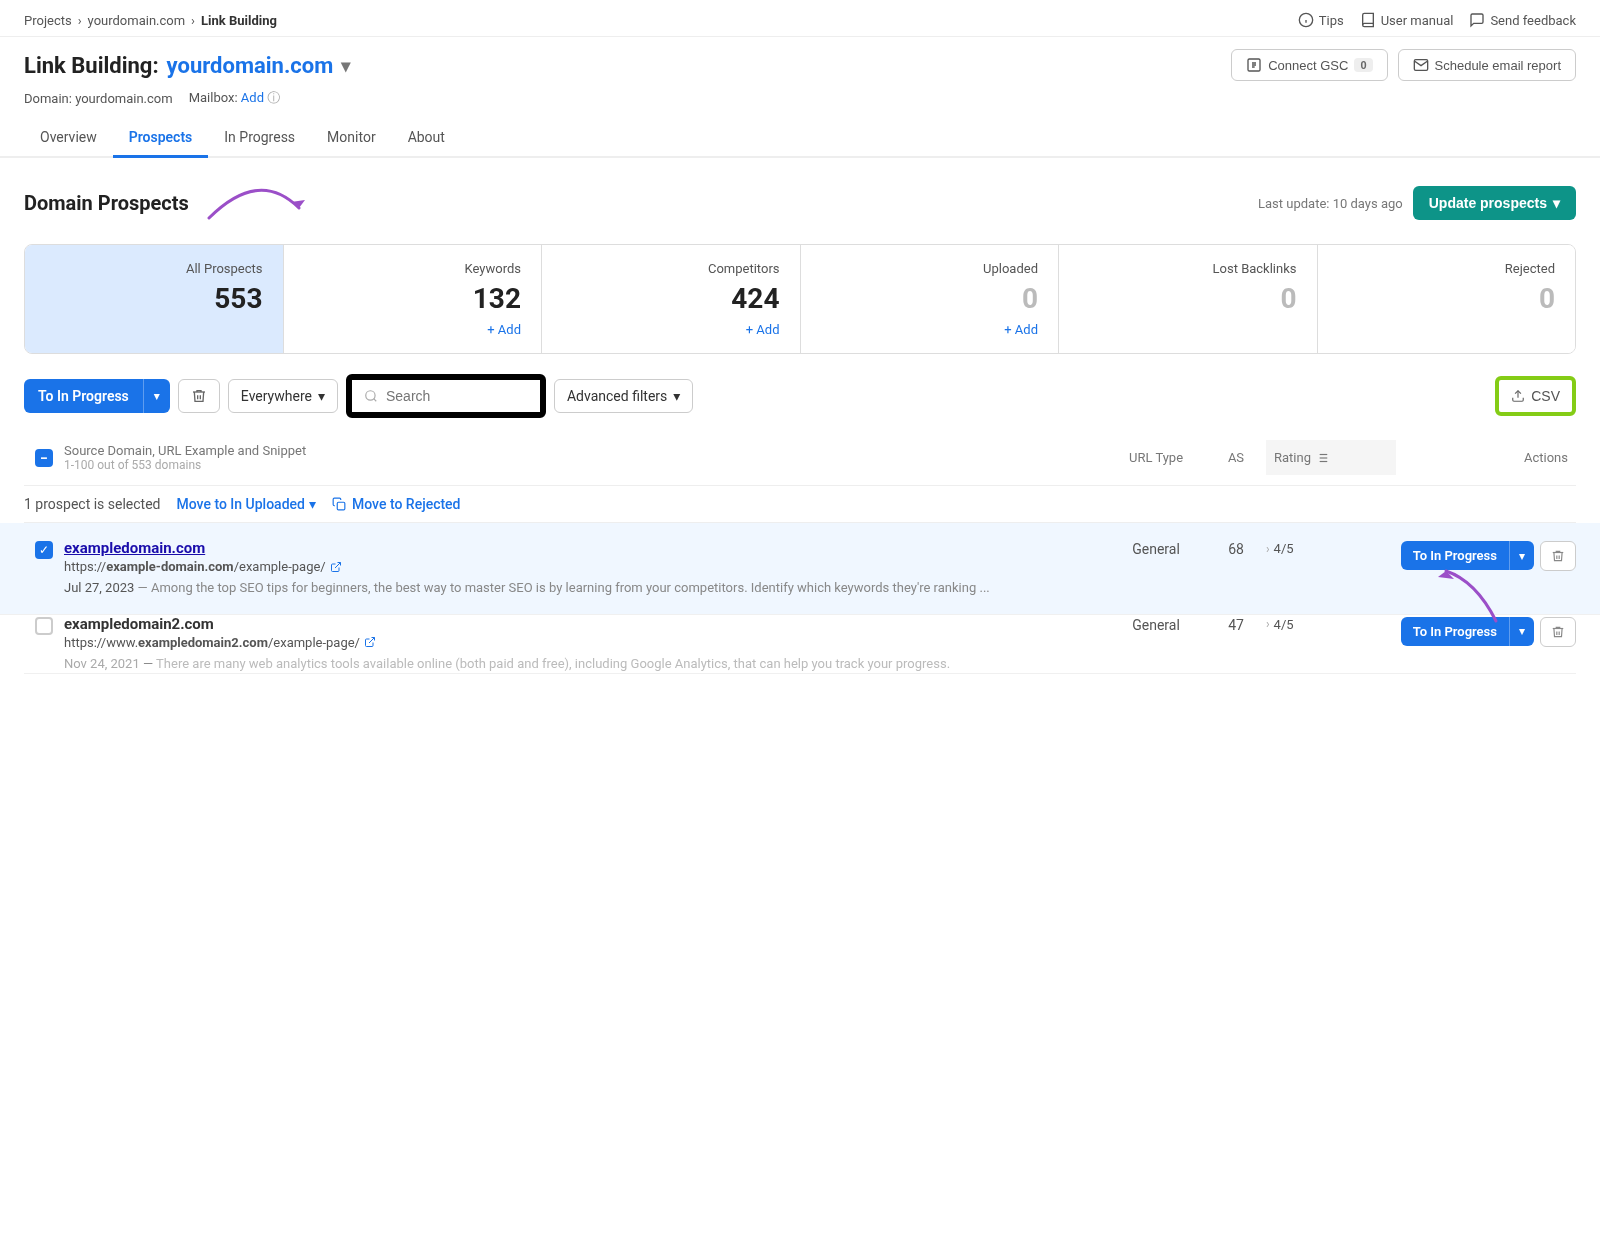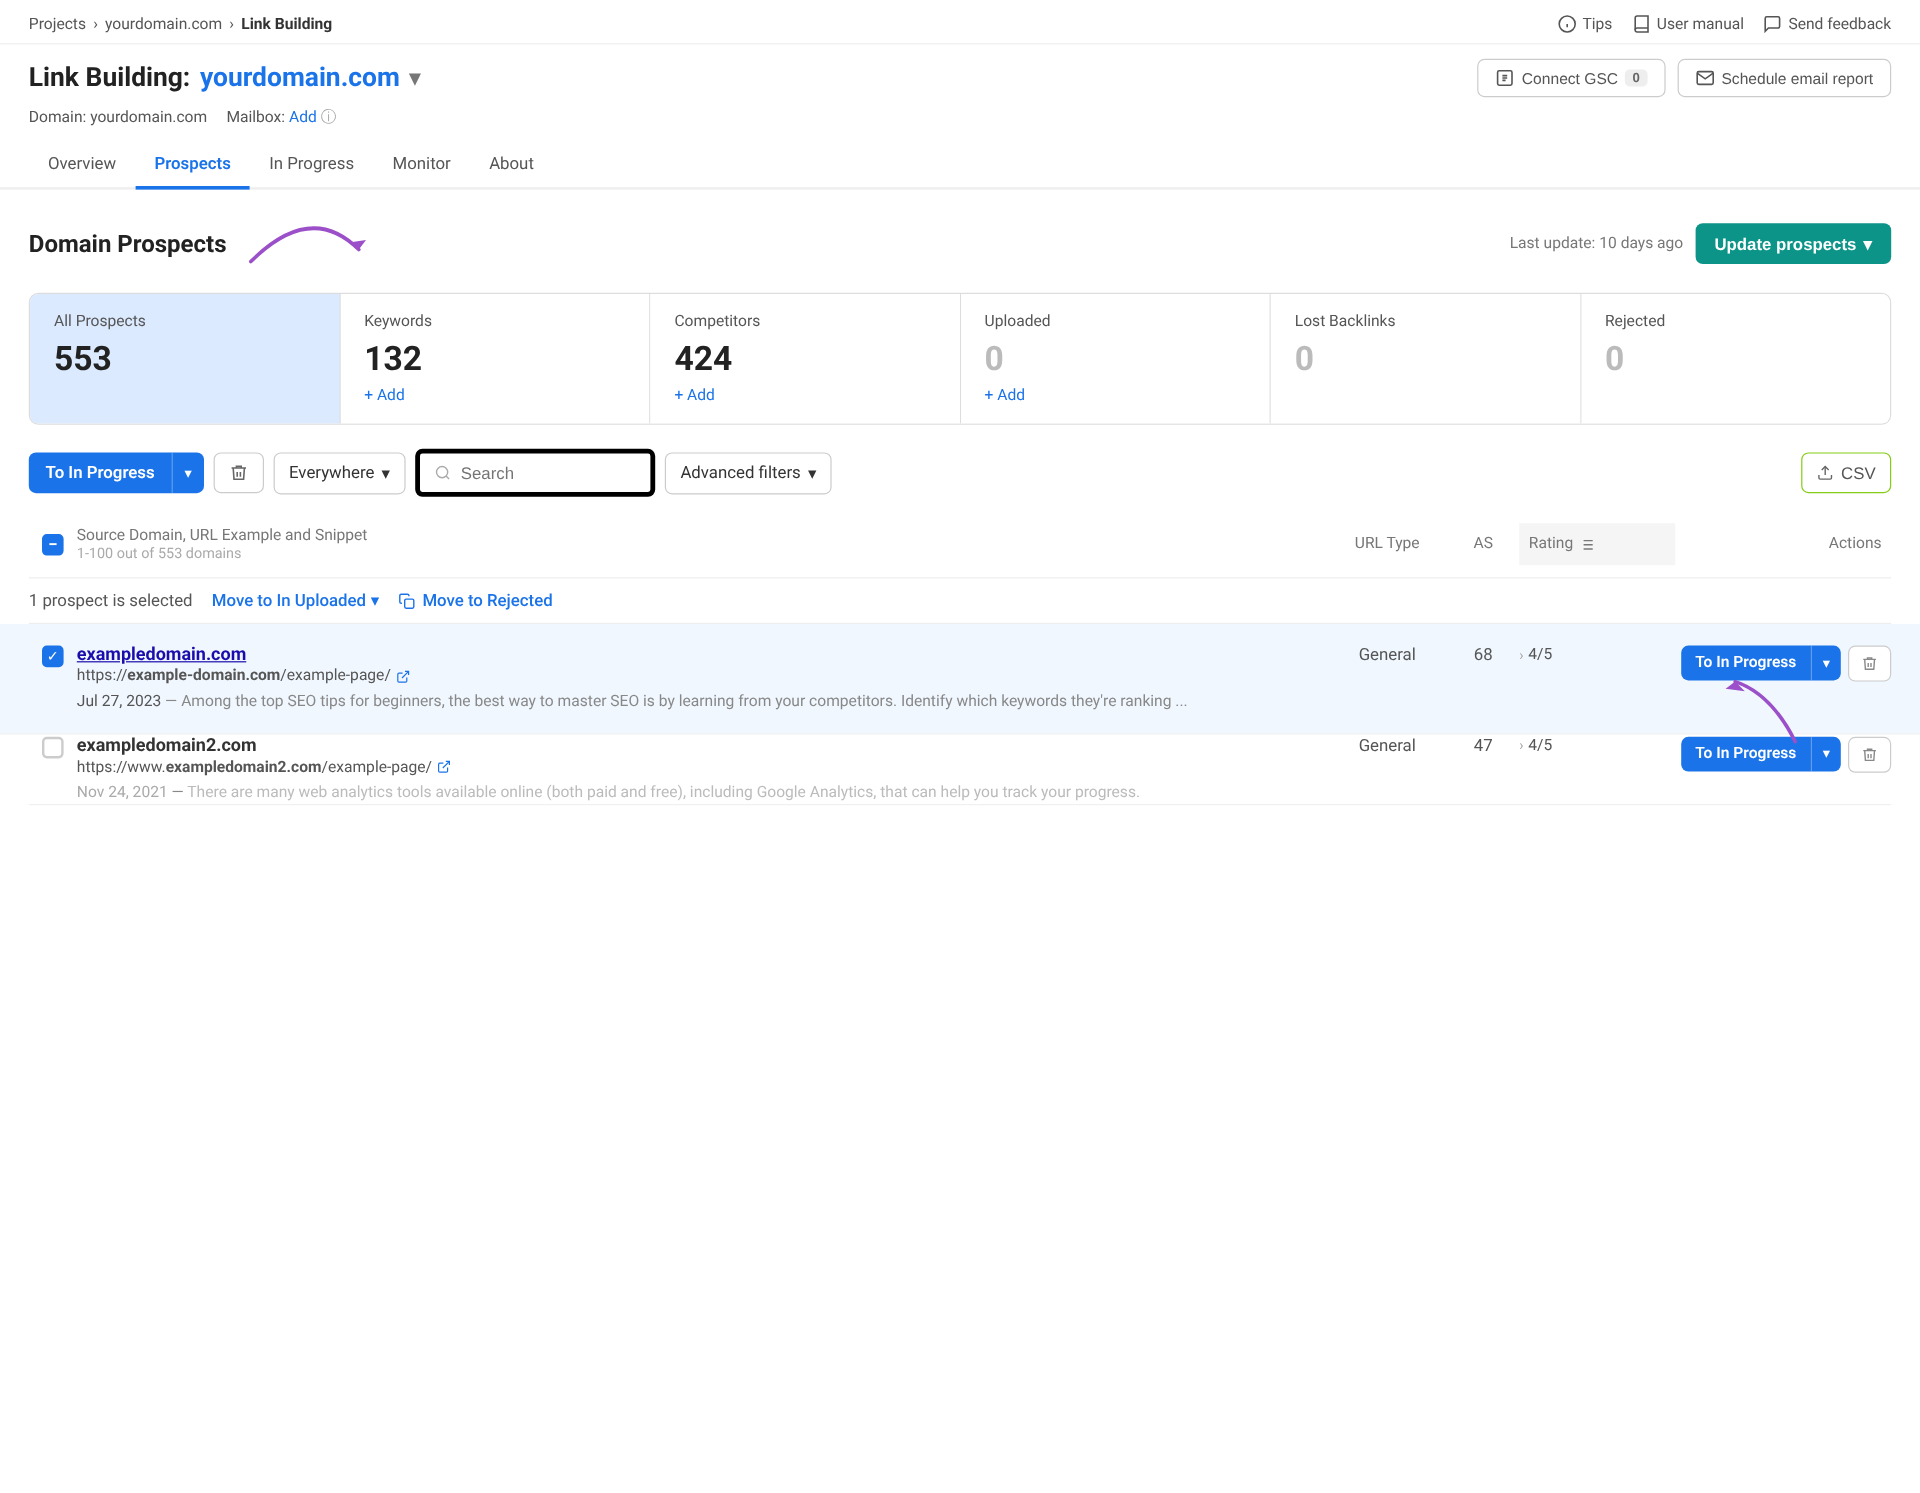--- a/index.html
+++ b/index.html
@@ -31,39 +31,39 @@
     .tab.active { color: #1a73e8; border-bottom: 3px solid #1a73e8; font-weight: 600; }
 
     .main-content { padding: 20px 24px; }
 
     .section-header { display: flex; align-items: center; justify-content: space-between; margin-bottom: 16px; }
     .section-title { font-size: 20px; font-weight: 700; color: #222; display: flex; align-items: center; gap: 10px; }
     .section-right { display: flex; align-items: center; gap: 10px; }
     .last-update { font-size: 13px; color: #777; }
     .btn-update { display: flex; align-items: center; gap: 6px; background: #0d9488; color: #fff; border: none; border-radius: 6px; padding: 9px 16px; font-size: 14px; font-weight: 600; cursor: pointer; }
 
-    .stats-cards { display: flex; gap: 0; border: 1px solid #ddd; border-radius: 8px; overflow: hidden; margin-bottom: 20px; }
+    .stats-cards { display: flex; gap: 0; border: 1px solid #ddd; border-radius: 8px; overflow: hidden; margin-bottom: 20px; text-align: right; }
     .stat-card { flex: 1; padding: 16px 20px; border-right: 1px solid #ddd; background: #fff; cursor: pointer; }
     .stat-card:last-child { border-right: none; }
     .stat-card.active { background: #dbeafe; }
     .stat-card-label { font-size: 13px; color: #555; margin-bottom: 6px; }
     .stat-card-value { font-size: 28px; font-weight: 700; color: #222; margin-bottom: 6px; }
     .stat-card-value.muted { color: #bbb; }
     .stat-card-add { color: #1a73e8; font-size: 13px; cursor: pointer; text-decoration: none; }
 
     .toolbar { display: flex; align-items: center; gap: 8px; margin-bottom: 12px; flex-wrap: wrap; }
     .btn-to-progress { display: flex; align-items: center; background: #1a73e8; color: #fff; border: none; border-radius: 6px; overflow: hidden; cursor: pointer; }
     .btn-to-progress-main { padding: 9px 14px; font-size: 14px; font-weight: 600; border-right: 1px solid rgba(255,255,255,0.3); }
     .btn-to-progress-chevron { padding: 9px 10px; font-size: 12px; }
     .btn-delete { background: #fff; border: 1px solid #ccc; border-radius: 6px; padding: 8px 12px; cursor: pointer; color: #555; display: flex; align-items: center; }
     .dropdown-select { display: flex; align-items: center; gap: 6px; border: 1px solid #ccc; border-radius: 6px; padding: 8px 12px; font-size: 14px; color: #333; background: #fff; cursor: pointer; }
-    .search-box { display: flex; align-items: center; gap: 8px; border: 4px solid #000000; border-radius: 6px; padding: 8px 12px; font-size: 14px; color: #aaa; background: #fff; min-width: 200px; }
+    .search-box { display: flex; align-items: center; gap: 8px; border: 6px solid #000000; border-radius: 6px; padding: 8px 12px; font-size: 14px; color: #aaa; background: #fff; min-width: 200px; }
     .advanced-filters-btn { display: flex; align-items: center; gap: 6px; border: 1px solid #ccc; border-radius: 6px; padding: 8px 12px; font-size: 14px; color: #333; background: #fff; cursor: pointer; }
     .toolbar-spacer { flex: 1; }
-    .btn-csv { display: flex; align-items: center; gap: 6px; border: 1px solid #84cc16; border-radius: 6px; padding: 8px 12px; font-size: 14px; color: #555; background: #fff; cursor: pointer; }
+    .btn-csv { display: flex; align-items: center; gap: 6px; border: 4px solid #84cc16; border-radius: 6px; padding: 8px 12px; font-size: 14px; color: #555; background: #fff; cursor: pointer; }
 
     .table-header { display: flex; align-items: center; padding: 10px 0; border-bottom: 1px solid #eee; color: #777; font-size: 13px; }
     .th-check { width: 40px; display: flex; align-items: center; justify-content: center; }
     .th-source { flex: 1; }
     .th-url-type { width: 100px; text-align: center; }
     .th-as { width: 60px; text-align: center; }
     .th-rating { width: 130px; background: #f5f5f5; padding: 10px 8px; display: flex; align-items: center; gap: 4px; }
     .th-actions { width: 180px; text-align: right; padding-right: 8px; }
 
     .selection-bar { display: flex; align-items: center; gap: 16px; padding: 10px 0; border-bottom: 1px solid #eee; font-size: 14px; color: #555; }

